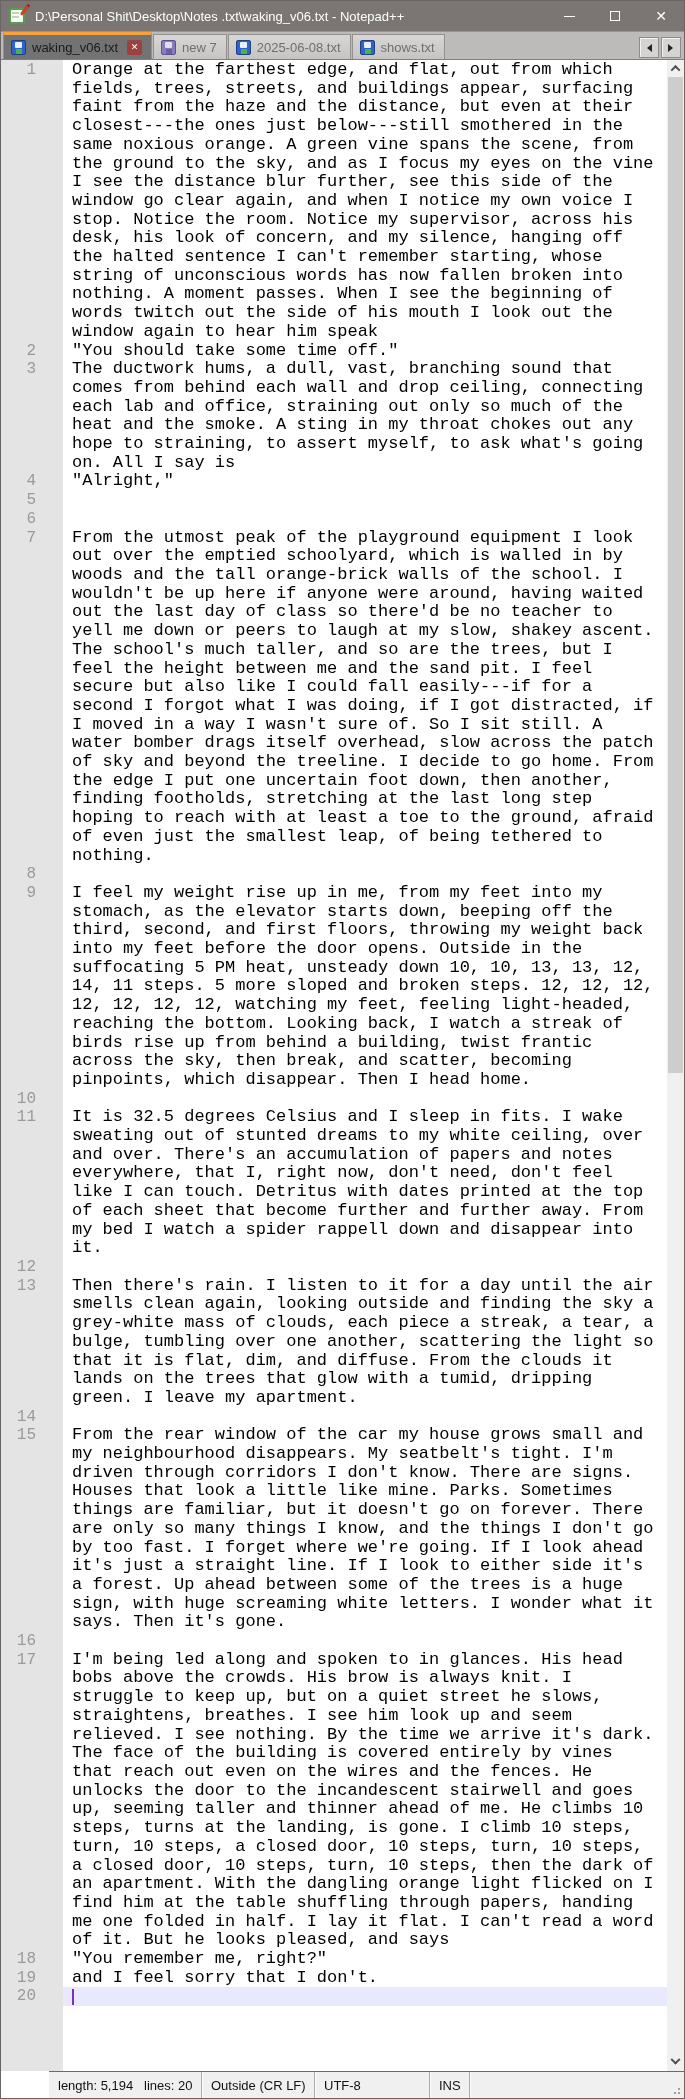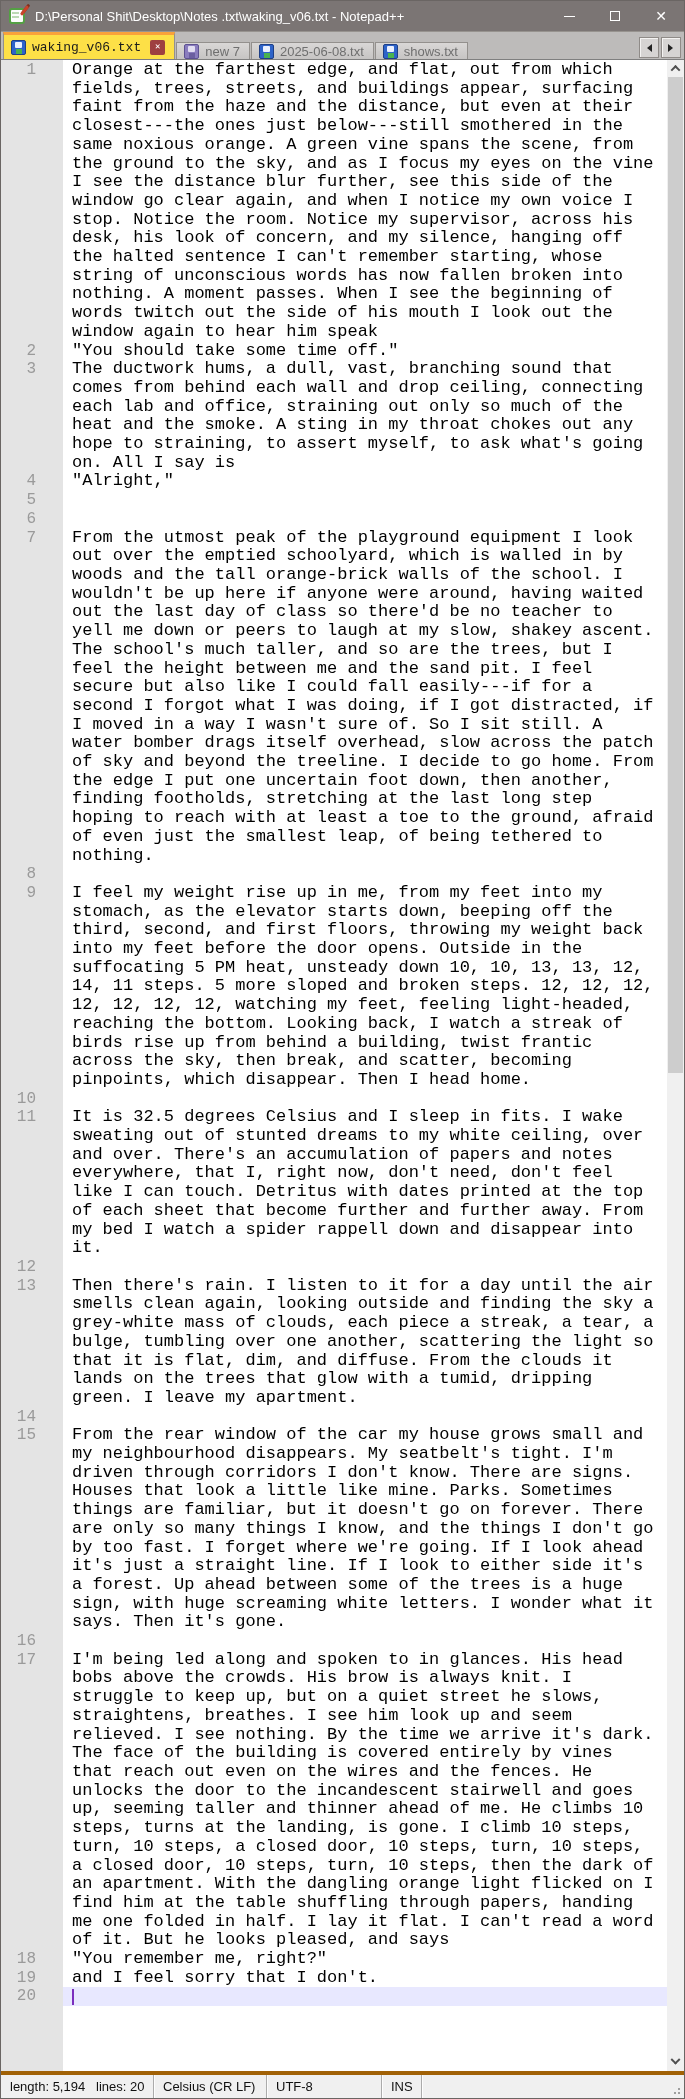--- a/index.html
+++ b/index.html
@@ -22,24 +22,24 @@
     transform:rotate(38deg);border-radius:1px;box-shadow:0 -2px 0 #7d2f1e;}
   .title-text{flex:1;font-size:13px;white-space:nowrap;overflow:hidden;}
   .caption-buttons{display:flex;height:100%;flex:none;}
   .cap{width:46px;height:100%;display:flex;align-items:center;justify-content:center;font-size:13px;color:#fff;}
   .glyph-min{width:11px;height:1px;background:#fff;display:block;}
   .glyph-max{width:10px;height:10px;border:1px solid #fff;display:block;}
   .glyph-close{font-size:14px;line-height:1;}
   
   .tabbar{height:28px;flex:none;background:#BDBBBA;border-top:1px solid #97938f;
     display:flex;align-items:flex-end;padding-left:2px;position:relative;}
-  .tab{display:flex;align-items:center;height:17px;padding:0 9px 0 7px;margin-right:1px;
+  .tab{display:flex;align-items:center;height:25px;padding:0 9px 0 7px;margin-right:1px;
     background:linear-gradient(#D9D7D6,#C6C4C3);border:1px solid #93908d;border-bottom:none;
     font-size:13px;color:#6F6F6F;cursor:default;}
-  .tab.active{height:27px;background:#fde047;border-top:3px solid var(--active-tab-accent);color:#1b1b1b;font-family:Liberation Mono, monospace;}
+  .tab.active{height:27px;background:#737373;border-top:3px solid var(--active-tab-accent);color:#1b1b1b;}
   .tab-label{white-space:nowrap;}
   .floppy{position:relative;width:15px;height:15px;border-radius:2px;margin-right:6px;flex:none;}
   .floppy.saved{background:#2E63C9;border:1px solid #1E3F86;}
   .floppy.saved::before{content:"";position:absolute;left:3px;top:1px;right:3px;height:6px;background:#EAF0FF;border-radius:1px;}
   .floppy.saved::after{content:"";position:absolute;left:4px;bottom:0;width:6px;height:5px;background:#49B34F;}
   .floppy.unsaved{background:#8A7DBE;border:1px solid #5D5191;}
   .floppy.unsaved::before{content:"";position:absolute;left:3px;top:1px;right:3px;height:6px;background:#E2DEF2;border-radius:1px;}
   .floppy.unsaved::after{content:"";position:absolute;left:4px;bottom:0;width:6px;height:5px;background:#6B5FA0;}
   .tab-close{width:15px;height:15px;border-radius:2px;background:#9E4040;color:#fff;
     font-size:9px;line-height:15px;text-align:center;margin-left:9px;flex:none;}
@@ -60,22 +60,22 @@
   .caret{display:inline-block;width:2px;height:16px;background:var(--caret);vertical-align:text-bottom;}
   
   .vscroll{position:absolute;top:0;right:0;bottom:0;width:17px;background:#F0F0F0;}
   .sb-btn{position:absolute;left:0;right:0;height:17px;display:flex;align-items:center;justify-content:center;}
   .sb-up{top:0;} .sb-down{bottom:0;}
   .chev{width:7px;height:7px;border-left:2px solid #505050;border-top:2px solid #505050;}
   .sb-up .chev{transform:rotate(45deg) translate(1px,1px);}
   .sb-down .chev{transform:rotate(225deg) translate(2px,2px);}
   .sb-thumb{position:absolute;left:1px;right:1px;top:17px;height:996px;background:#CDCDCD;}
   
-  .statusbar{height:27px;flex:none;background:var(--status-background);border-top:4px solid #a16207;
-    display:flex;align-items:stretch;font-size:13px;color:#111;}
+  .statusbar{height:27px;flex:none;background:var(--status-background);border-top:1px solid #a16207;
+    display:flex;align-items:stretch;font-size:13px;color:#111;margin-left:48px;}
   .cell{display:flex;align-items:center;padding:0 9px;white-space:pre;overflow:hidden;}
   .cell + .cell{border-left:1px solid #ABABAB;box-shadow:inset 1px 0 0 #fdfdfd;}
   .c1{width:152px;flex:none;} .c2{width:248px;flex:none;} .c3{width:113px;flex:none;}
   .c4{width:115px;flex:none;} .c5{width:40px;flex:none;}
   .grip{flex:1;position:relative;border-left:1px solid #ABABAB;box-shadow:inset 1px 0 0 #fdfdfd;}
   .grip::after{content:"";position:absolute;right:4px;bottom:4px;width:2px;height:2px;background:#9f9f9f;
     box-shadow:0 -4px 0 #9f9f9f,-4px 0 0 #9f9f9f;}
 </style>
 </head>
 <body>
@@ -216,19 +216,19 @@
         </div>
       <div class="sb-thumb"></div>
       <div class="sb-btn sb-down">
           <span class="chev"></span>
         </div>
     </div>
   </div>
 
   <div class="statusbar">
     <div class="cell c1">length: 5,194   lines: 20</div>
-    <div class="cell c3">Celsius (CR LF)</div>
+    <div class="cell c3">Outside (CR LF)</div>
     <div class="cell c4">UTF-8</div>
     <div class="cell c5">INS</div>
     <div class="grip"></div>
   </div>
 
 </div>
 
 </body></html>

